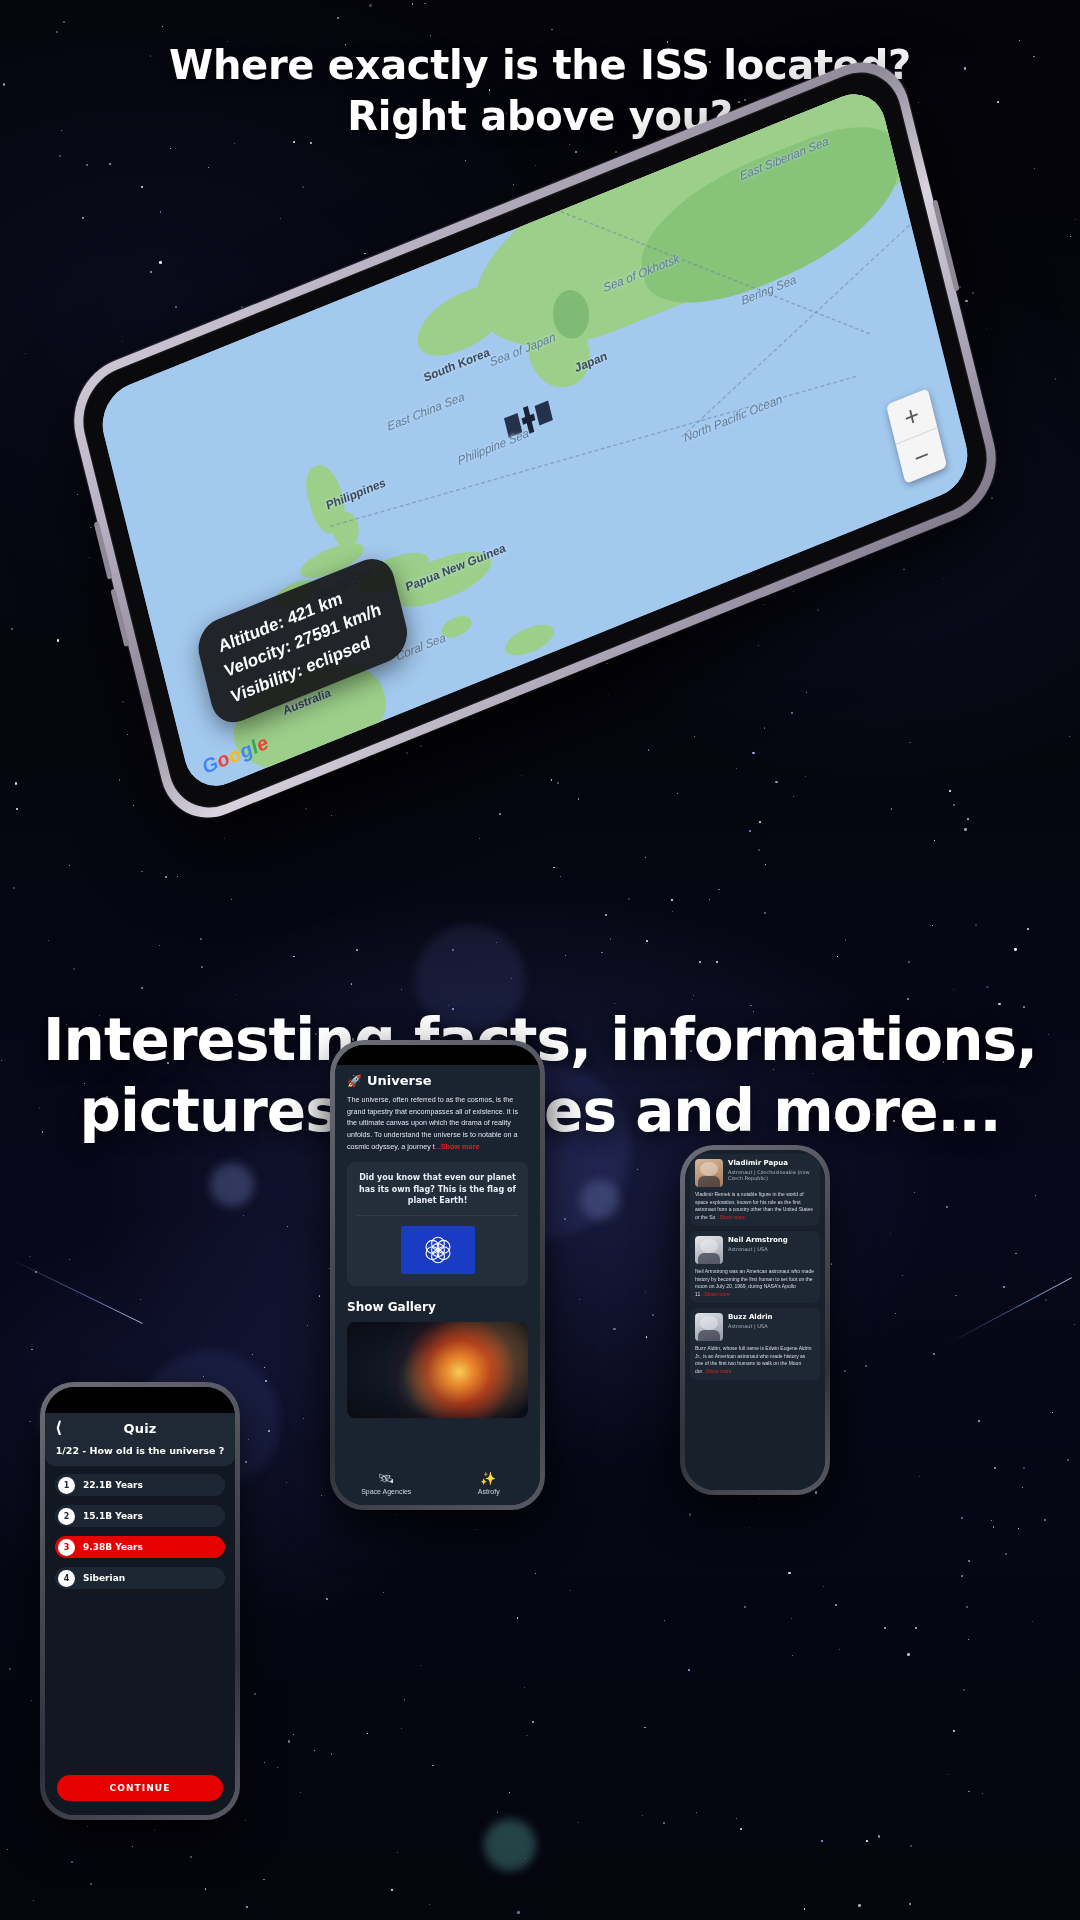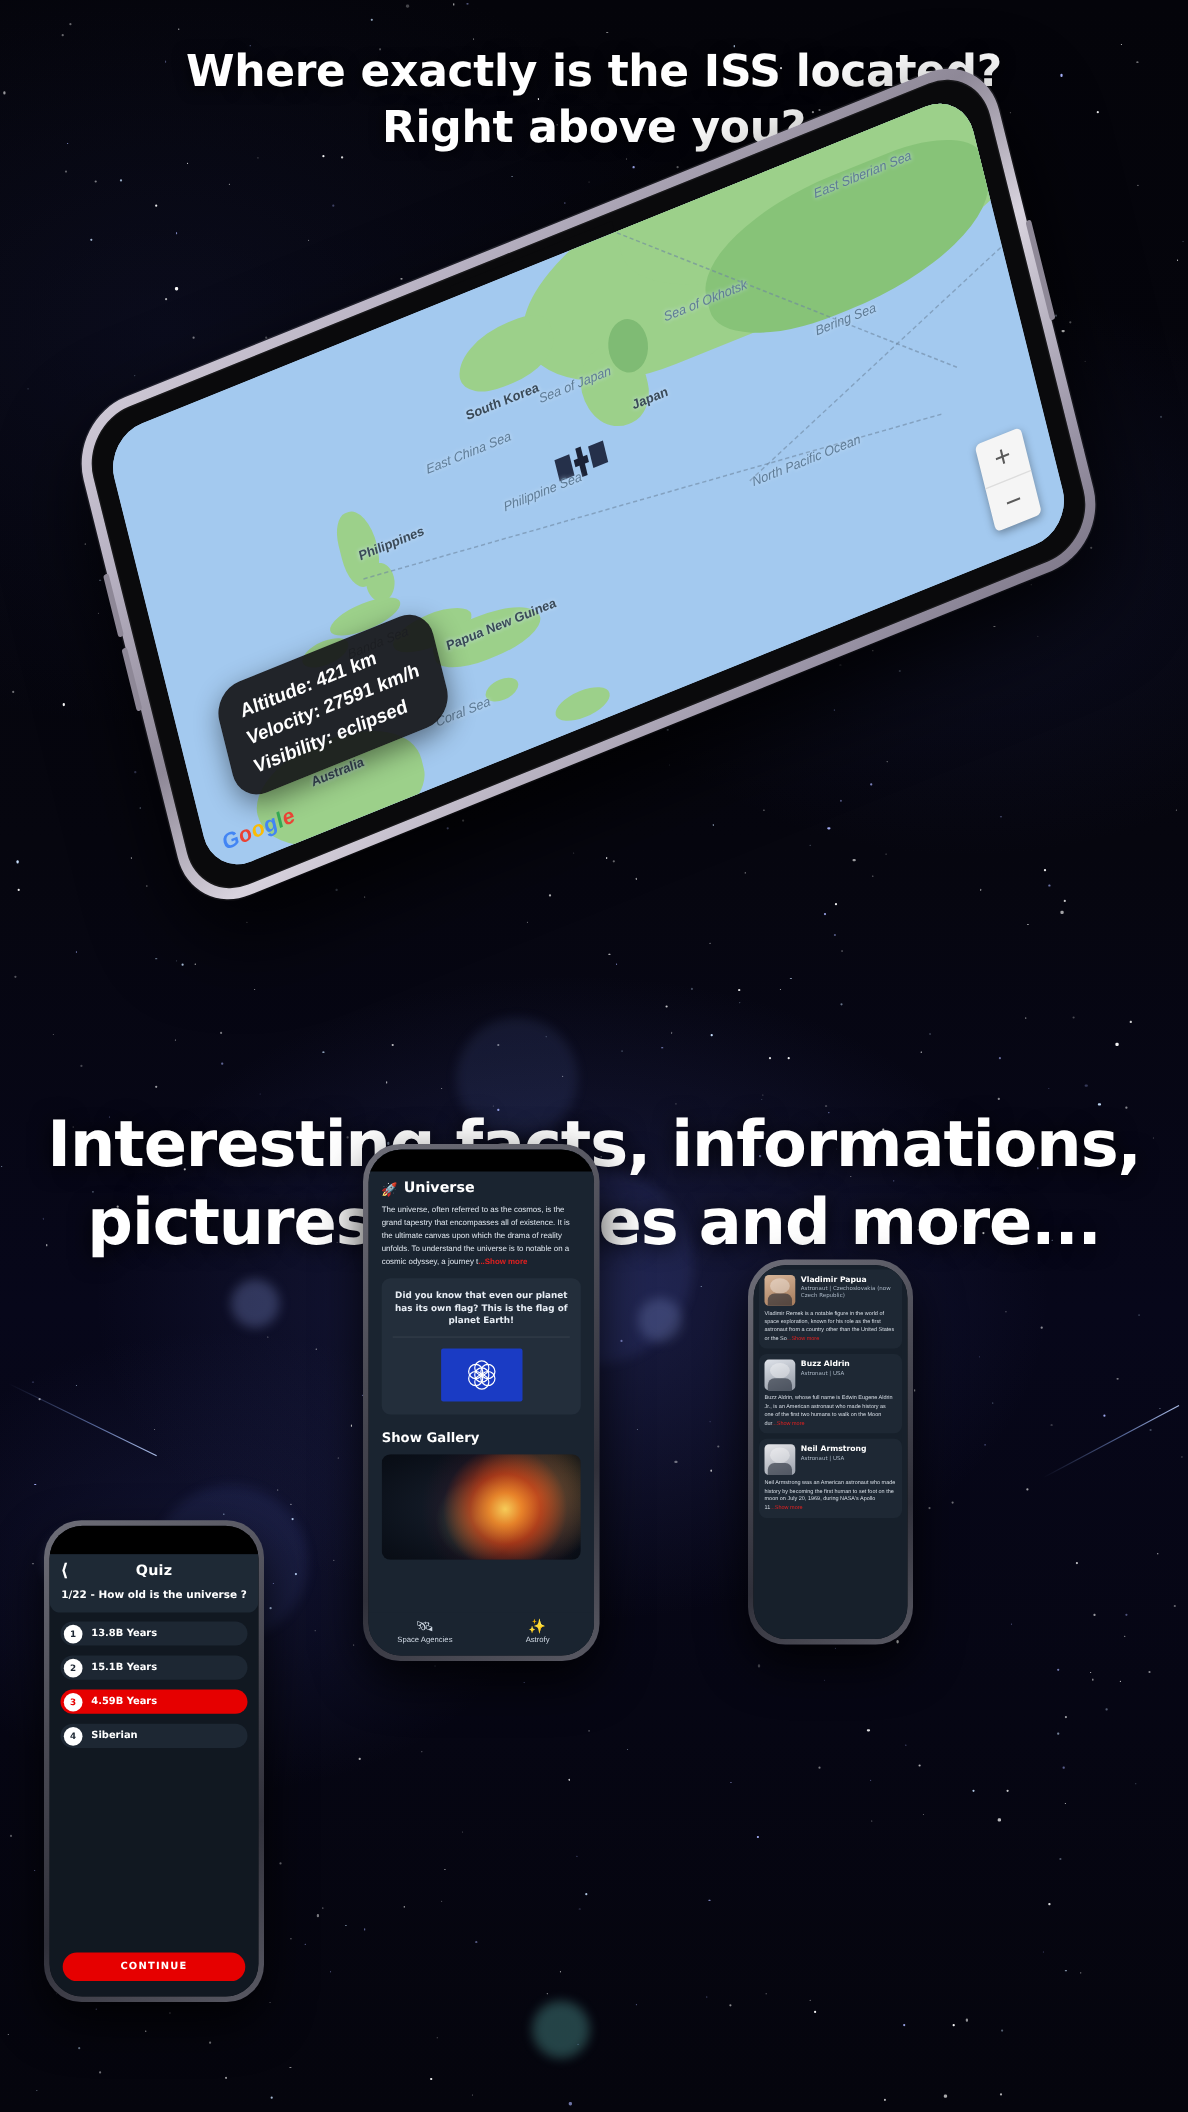--- a/index.html
+++ b/index.html
@@ -851,29 +851,29 @@
       <div class="status-strip"></div>
       <div class="quiz-screen" style="top:26px;position:absolute;left:0;right:0;bottom:0;">
         <div class="quiz-head">
           <div class="quiz-back">⟨</div>
           <div class="quiz-title">Quiz</div>
           <div class="quiz-q">1/22 - How old is the universe ?</div>
         </div>
         <div class="quiz-opts" id="quiz-options">
             <div class="opt">
               <div class="num">1</div>
-              <div class="lbl">13.8B Years</div>
+              <div class="lbl">22.1B Years</div>
             </div>
             <div class="opt">
               <div class="num">2</div>
               <div class="lbl">15.1B Years</div>
             </div>
             <div class="opt selected">
               <div class="num">3</div>
-              <div class="lbl">4.59B Years</div>
+              <div class="lbl">9.38B Years</div>
             </div>
             <div class="opt">
               <div class="num">4</div>
               <div class="lbl">Siberian</div>
             </div>
           </div>
         <div class="quiz-continue">CONTINUE</div>
       </div>
     </div>
   </div>
@@ -927,40 +927,40 @@
               </div>
               <div>
                 <div class="astro-name">Vladimir Papua</div>
                 <div class="astro-sub">Astronaut | Czechoslovakia (now Czech Republic)</div>
               </div>
             </div>
             <div class="astro-desc"><span>Vladimir Remek is a notable figure in the world of space exploration, known for his role as the first astronaut from a country other than the United States or the So</span><span class="astro-more">...Show more</span></div>
           </div>
           <div class="astro-card">
             <div class="astro-top">
+              <div class="astro-pic" style="background: linear-gradient(160deg, rgb(230, 230, 234), rgb(154, 160, 171));">
+                <div style="position:absolute;left:5px;top:3px;width:18px;height:14px;border-radius:50%;background:rgba(255,255,255,.35);"></div>
+                <div style="position:absolute;left:3px;bottom:0;width:22px;height:11px;border-radius:6px 6px 0 0;background:rgba(20,28,40,.55);"></div>
+              </div>
+              <div>
+                <div class="astro-name">Neil Armstrong</div>
+                <div class="astro-sub">Astronaut | USA</div>
+              </div>
+            </div>
+            <div class="astro-desc"><span>Neil Armstrong was an American astronaut who made history by becoming the first human to set foot on the moon on July 20, 1969, during NASA's Apollo 11</span><span class="astro-more">...Show more</span></div>
+          </div>
+          <div class="astro-card">
+            <div class="astro-top">
               <div class="astro-pic" style="background: linear-gradient(160deg, rgb(223, 227, 234), rgb(143, 150, 162));">
                 <div style="position:absolute;left:5px;top:3px;width:18px;height:14px;border-radius:50%;background:rgba(255,255,255,.35);"></div>
                 <div style="position:absolute;left:3px;bottom:0;width:22px;height:11px;border-radius:6px 6px 0 0;background:rgba(20,28,40,.55);"></div>
               </div>
               <div>
                 <div class="astro-name">Buzz Aldrin</div>
                 <div class="astro-sub">Astronaut | USA</div>
               </div>
             </div>
             <div class="astro-desc"><span>Buzz Aldrin, whose full name is Edwin Eugene Aldrin Jr., is an American astronaut who made history as one of the first two humans to walk on the Moon dur</span><span class="astro-more">...Show more</span></div>
           </div>
-          <div class="astro-card">
-            <div class="astro-top">
-              <div class="astro-pic" style="background: linear-gradient(160deg, rgb(230, 230, 234), rgb(154, 160, 171));">
-                <div style="position:absolute;left:5px;top:3px;width:18px;height:14px;border-radius:50%;background:rgba(255,255,255,.35);"></div>
-                <div style="position:absolute;left:3px;bottom:0;width:22px;height:11px;border-radius:6px 6px 0 0;background:rgba(20,28,40,.55);"></div>
-              </div>
-              <div>
-                <div class="astro-name">Neil Armstrong</div>
-                <div class="astro-sub">Astronaut | USA</div>
-              </div>
-            </div>
-            <div class="astro-desc"><span>Neil Armstrong was an American astronaut who made history by becoming the first human to set foot on the moon on July 20, 1969, during NASA's Apollo 11</span><span class="astro-more">...Show more</span></div>
-          </div>
         </div>
     </div>
   </div>
 </div>
 
 </body></html>

